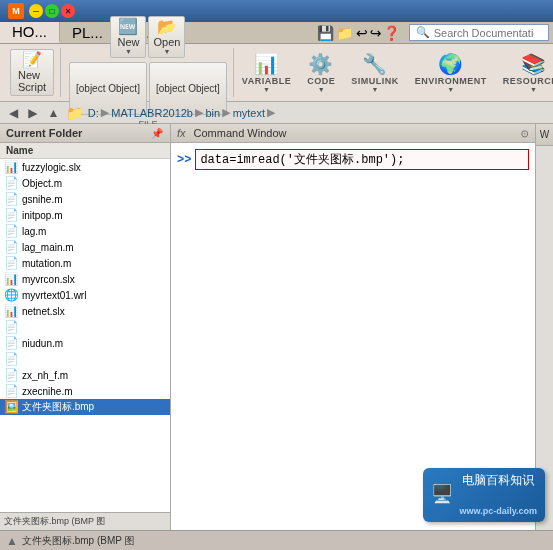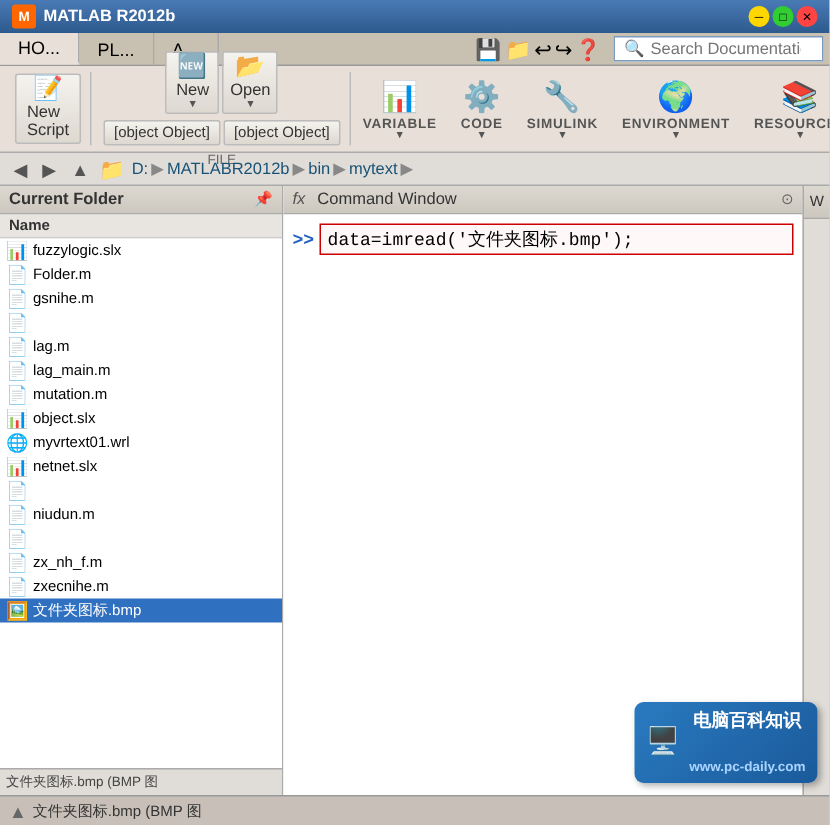--- a/index.html
+++ b/index.html
@@ -36,21 +36,21 @@
 
     
     .tab-bar {
       background: #c8c0b0;
       display: flex;
       height: 22px;
       border-bottom: 1px solid #999;
     }
     .tab {
       padding: 3px 12px;
-      font-size: 12px;
+      font-size: 15px;
       cursor: pointer;
       border-right: 1px solid #aaa;
       display: flex; align-items: center;
       background: #c8c0b0;
     }
     .tab.active {
       background: #e8e0d8;
       border-bottom: 2px solid #e8e0d8;
     }
     .tab-spacer { flex: 1; }
@@ -105,21 +105,21 @@
     }
     .tb-btn-icon {
       font-size: 16px;
       line-height: 1;
     }
     .tb-btn-label { font-size: 11px; margin-top: 1px; }
     .small-btn {
       background: linear-gradient(to bottom, #f5f3ef, #ddd8d0);
       border: 1px solid #bbb;
       border-radius: 2px;
-      padding: 2px 6px;
+      padding: 20px 6px;
       cursor: pointer;
       font-size: 10px; color: #333;
       white-space: nowrap;
     }
     .section-label {
       font-size: 9px; color: #555; font-weight: bold;
       letter-spacing: 0.5px;
     }
     .dropdown-arrow { font-size: 7px; color: #555; }
 
@@ -142,21 +142,21 @@
     .breadcrumb-item { color: #1a5276; cursor: pointer; }
 
     
     .main-area {
       display: flex;
       height: calc(550px - 22px - 22px - 58px - 22px - 20px);
     }
 
     
     .left-panel {
-      width: 189px;
+      width: 171px;
       border-right: 1px solid #aaa;
       background: #f0ede8;
       display: flex;
       flex-direction: column;
       justify-content: center;
     }
     .panel-header {
       background: linear-gradient(to bottom, #ddd8d0, #ccc8c0);
       border-bottom: 1px solid #aaa;
       padding: 3px 6px;
@@ -312,21 +312,20 @@
     ::-webkit-scrollbar-track { background: #e0ddd8; }
     ::-webkit-scrollbar-thumb { background: #aaa; border-radius: 2px; }
   </style>
 </head>
 <body>
 
 <div class="title-bar">
   <div class="title-bar-icon">
     <span>M</span>
   </div>
-  <span class="title-bar-text">MATLAB R2012b</span>
   <div class="title-bar-controls">
     <button class="title-btn min">─</button>
     <button class="title-btn max">□</button>
     <button class="title-btn close">✕</button>
   </div>
 </div>
 
 <div class="tab-bar">
   <div class="tab active">
     <span>HO...</span>
@@ -438,44 +437,45 @@
       <span>Name</span>
     </div>
     <div class="file-list">
 
     <div class="file-item">
     <span class="file-icon">📊</span>
     <span class="file-name">fuzzylogic.slx</span>
   </div>
         <div class="file-item">
     <span class="file-icon">📄</span>
-    <span class="file-name">Folder.m</span>
+    <span class="file-name">Object.m</span>
   </div>
         <div class="file-item">
     <span class="file-icon">📄</span>
     <span class="file-name">gsnihe.m</span>
   </div>
         <div class="file-item">
     <span class="file-icon">📄</span>
+    <span class="file-name">initpop.m</span>
   </div>
         <div class="file-item">
     <span class="file-icon">📄</span>
     <span class="file-name">lag.m</span>
   </div>
         <div class="file-item">
     <span class="file-icon">📄</span>
     <span class="file-name">lag_main.m</span>
   </div>
         <div class="file-item">
     <span class="file-icon">📄</span>
     <span class="file-name">mutation.m</span>
   </div>
         <div class="file-item">
     <span class="file-icon">📊</span>
-    <span class="file-name">object.slx</span>
+    <span class="file-name">myvrcon.slx</span>
   </div>
         <div class="file-item">
     <span class="file-icon">🌐</span>
     <span class="file-name">myvrtext01.wrl</span>
   </div>
         <div class="file-item">
     <span class="file-icon">📊</span>
     <span class="file-name">netnet.slx</span>
   </div>
         <div class="file-item">
@@ -531,17 +531,17 @@
 
 <div class="status-bar">
   <span class="status-expand">▲</span>
   <span>文件夹图标.bmp (BMP 图</span>
 </div>
 
 <div class="watermark">
   <div style="display:flex; align-items:center; gap:6px;">
     <span class="watermark-icon">🖥️</span>
     <div>
-      <div style="font-size:12px; font-weight:bold;">电脑百科知识</div>
+      <div style="font-size:12px; font-weight:normal;">电脑百科知识</div>
       <div class="watermark-url">www.pc-daily.com</div>
     </div>
   </div>
 </div>
 
 </body></html>

